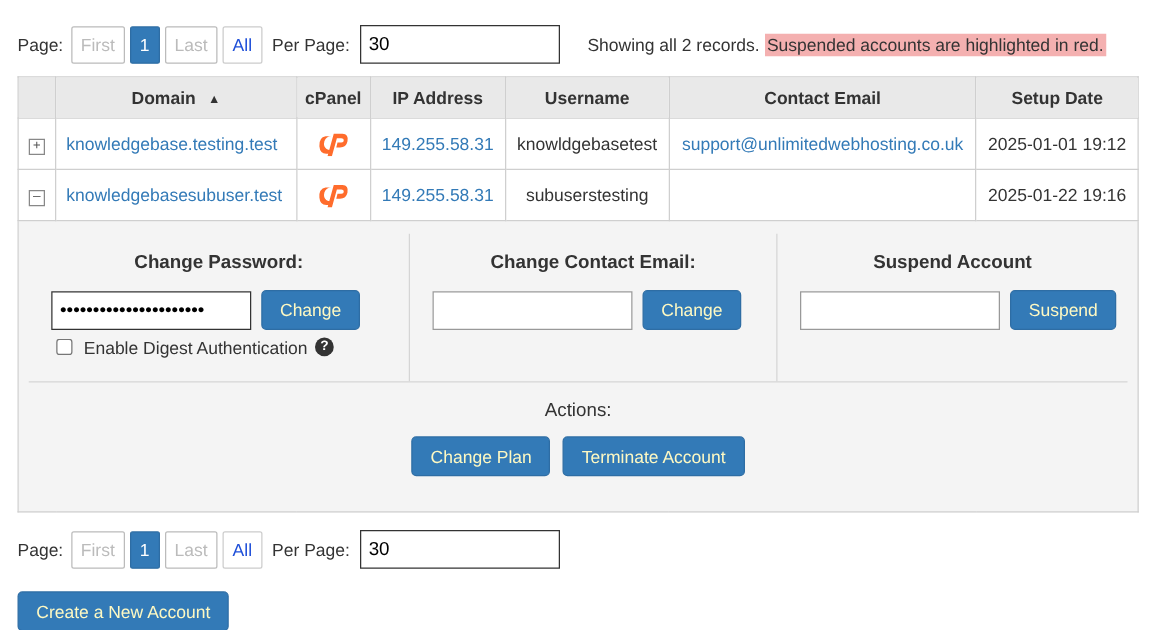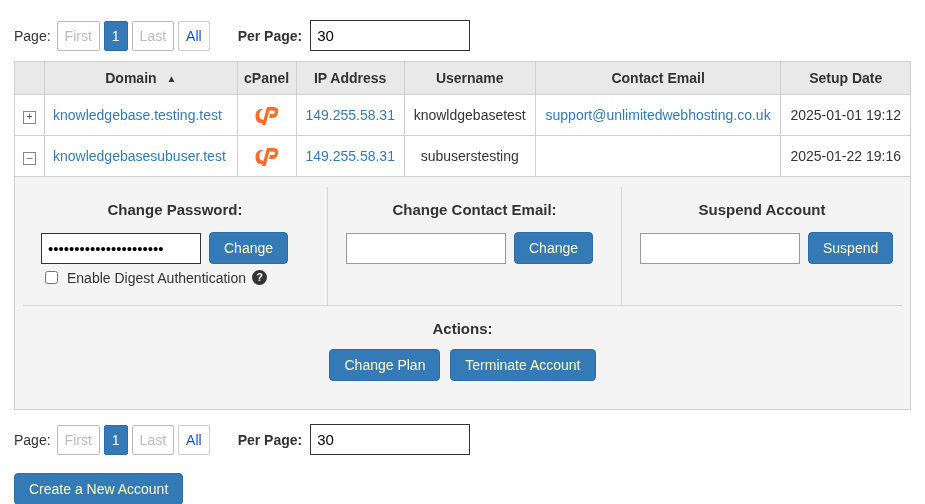--- a/index.html
+++ b/index.html
@@ -37,21 +37,21 @@
     color: #1d4ed8;
     border-color: #ccc;
     cursor: pointer;
   }
   .per-page-in {
     width: 42px;
     padding: 4px;
     border: 1px solid #aaa;
     font-size: 14px;
   }
-  .perpage-lbl { margin-left: 24px; margin-right: 4px; font-weight: bold;}
+  .perpage-lbl { margin-left: 4px; margin-right: 4px;}
   .showing { margin-left: 18px; }
   .highlight-note {
     background: #f4b0b0;
     padding: 1px 2px;
   }
 
   
   table.data {
     width: 100%;
     border-collapse: collapse;
@@ -159,37 +159,41 @@
     line-height: 15px;
     text-align: center;
     font-weight: 700;
   }
   .panel-bottom {
     padding: 14px 18px 18px 18px;
   }
   .panel-bottom h4 {
     margin: 0 0 12px 0;
     font-size: 15px;
-    font-weight: 700;
+    font-weight: 400;
   }
   .panel-bottom .btn + .btn { margin-left: 6px; }
 
   .create-btn-wrap { margin-top: 18px; }
 </style>
 </head>
 <body>
 
 <div class="pager-row">
   <span class="lbl">Page:</span>
   <button class="pager-btn">First</button>
   <button class="pager-btn active">1</button>
   <button class="pager-btn">Last</button>
   <button class="pager-btn all">All</button>
   <span class="perpage-lbl">Per Page:</span>
   <input type="text" class="per-page-in" value="30" style="">
+  <span class="showing">
+    <span>Showing all 2 records.</span>
+    <span class="highlight-note">Suspended accounts are highlighted in red.</span>
+  </span>
 </div>
 
 <table class="data">
   <thead>
     <tr>
       <th class="expcell"></th>
       <th>
         <span>Domain</span>
         <span class="sort-arrow">▲</span>
       </th>

